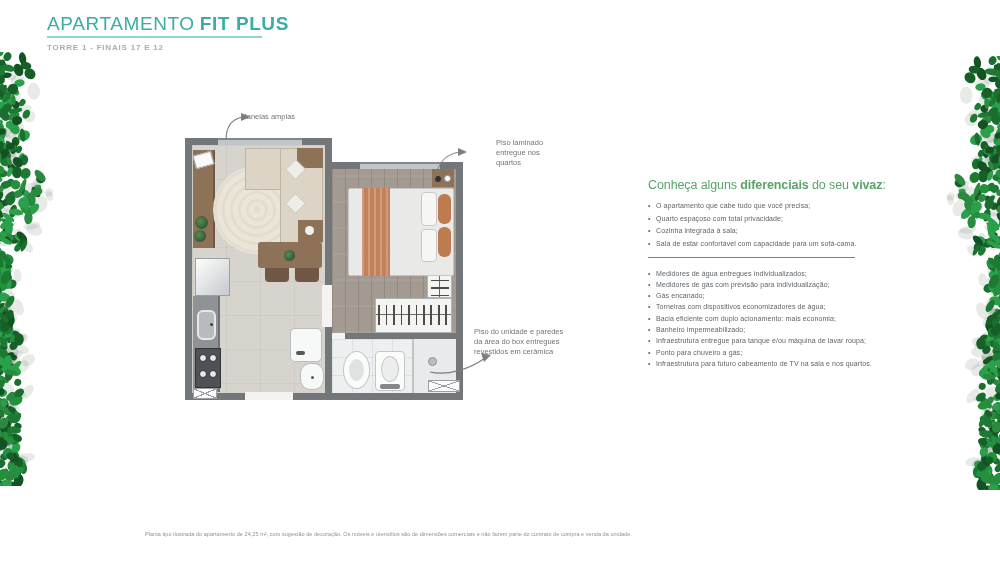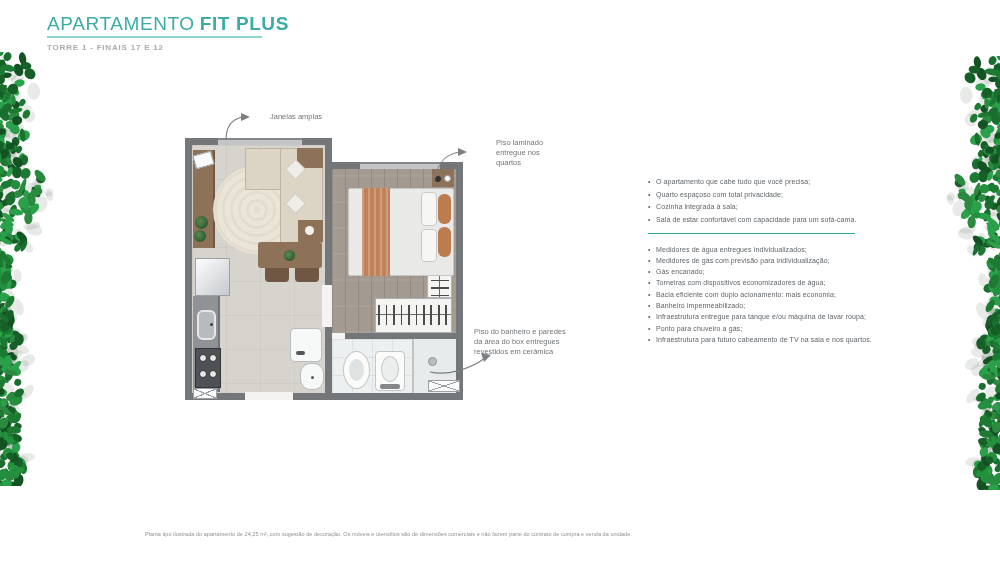--- a/index.html
+++ b/index.html
@@ -1020,39 +1020,40 @@
       <div class="pe" style="left:5px;top:4px;width:18px;height:26px;border-radius:50%;background:#eceeee;border:1px solid #c3c6c7"></div>
       <div class="pe" style="left:4px;top:32px;width:20px;height:5px;background:#84888a;border-radius:2px"></div>
     </div>
     <div class="pe hatch" style="left:243px;top:250px;width:32px;height:12px"></div>
   </div>
 
   <svg class="callout-arrow" style="left:222px;top:112px" width="30" height="30">
     <path d="M4,28 C4,16 9,7 21,5"></path>
       <polygon points="19,1 28,5 19,9"></polygon>
   </svg>
-  <div class="callout" style="left:270px;top:112px">Janelas amplas</div>
+  <div class="callout" style="left:243px;top:112px">Janelas amplas</div>
 
   <svg class="callout-arrow" style="left:432px;top:145px" width="36" height="36">
     <path d="M3,33 C6,18 13,9 28,7"></path>
       <polygon points="26,3 35,7 26,11"></polygon>
   </svg>
   <div class="callout" style="left:496px;top:138px">Piso laminado
 entregue nos
 quartos</div>
 
-  <div class="callout" style="left:474px;top:327px">Piso do banheiro e paredes
+  <div class="callout" style="left:474px;top:327px">Piso do unidade e paredes
 da área do box entregues
 revestidos em cerâmica</div>
   <svg class="callout-arrow" style="left:428px;top:348px" width="68" height="28">
     <path d="M2,24 C20,28 42,21 57,10"></path>
       <polygon points="53,5 63,7 56,14"></polygon>
   </svg>
 
   <div class="features">
+    <h2><span>Conheça alguns </span><b>diferenciais</b><span> do seu </span><b>vivaz</b><span>:</span></h2>
     <ul class="list1">
       <li>O apartamento que cabe tudo que você precisa;</li>
       <li>Quarto espaçoso com total privacidade;</li>
       <li>Cozinha integrada à sala;</li>
       <li>Sala de estar confortável com capacidade para um sofá-cama.</li>
     </ul>
     <div class="divider"></div>
     <ul class="list2">
       <li>Medidores de água entregues individualizados;</li>
       <li>Medidores de gás com previsão para individualização;</li>

